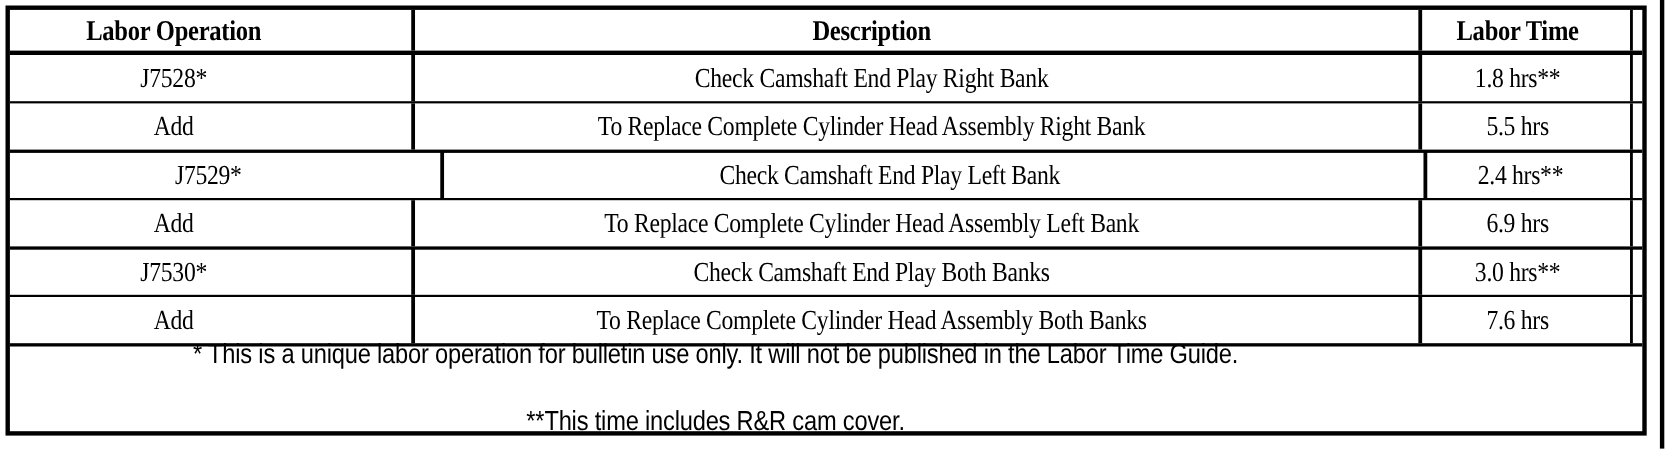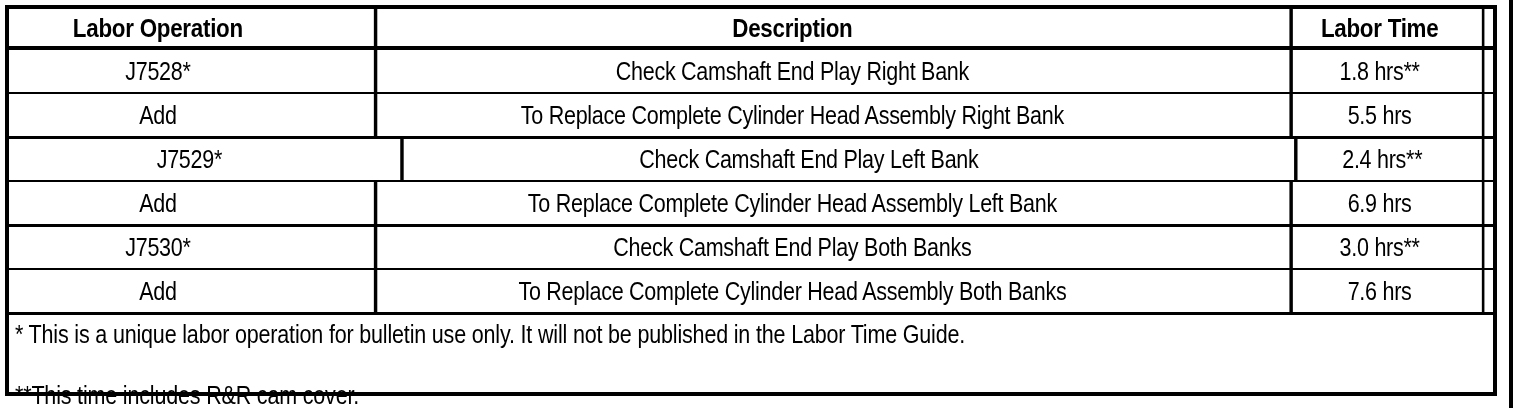--- a/index.html
+++ b/index.html
@@ -40,20 +40,21 @@
     left: 0; top: 0; right: 0; bottom: 0;
   }
 
   
   .row {
     position: absolute;
     left: 1px;
     right: 0;
     display: flex;
     box-sizing: border-box;
+    font-family: Liberation Serif, serif;
   }
 
   .cell {
     box-sizing: border-box;
     display: flex;
     align-items: center;
     justify-content: center;
     white-space: nowrap;
     overflow: hidden;
     font-size: 25px;
@@ -175,21 +176,21 @@
       </div>
 
       <div class="hsep" style="top:37px;  height:4px;"></div>
       <div class="hsep" style="top:83px;  height:2px;"></div>
       <div class="hsep" style="top:127px; height:3px;"></div>
       <div class="hsep" style="top:171px; height:2px;"></div>
       <div class="hsep" style="top:215px; height:3px;"></div>
       <div class="hsep" style="top:259px; height:2px;"></div>
       <div class="hsep" style="top:303px; height:3px;"></div>
 
-      <div class="row-foot" style="top:306px; height:77px;">
+      <div class="row-foot" style="top:294px; height:77px;text-align:center;">
         <div class="foot-line first">* This is a unique labor operation for bulletin use only. It will not be published in the Labor Time Guide.</div>
         <div class="foot-line">**This time includes R&amp;R cam cover.</div>
       </div>
 
     </div>
   </div>
 
   <div class="page-edge-rule"></div>
 
 </div>

